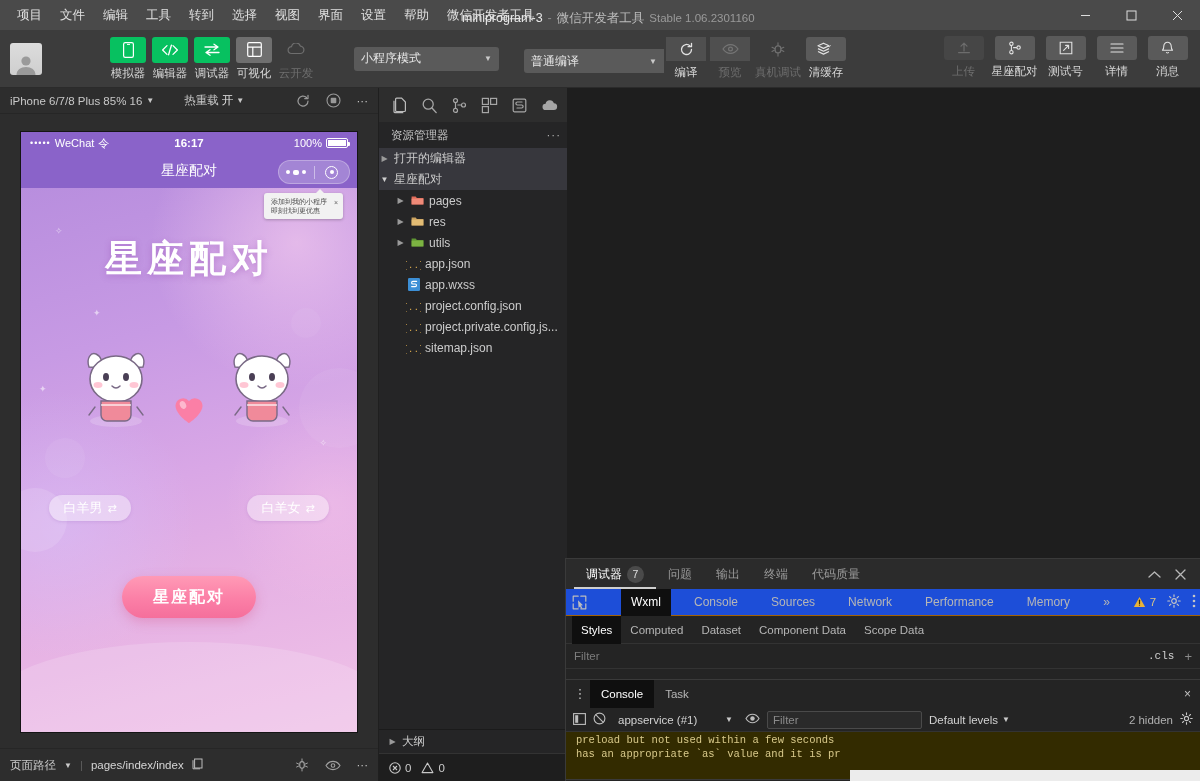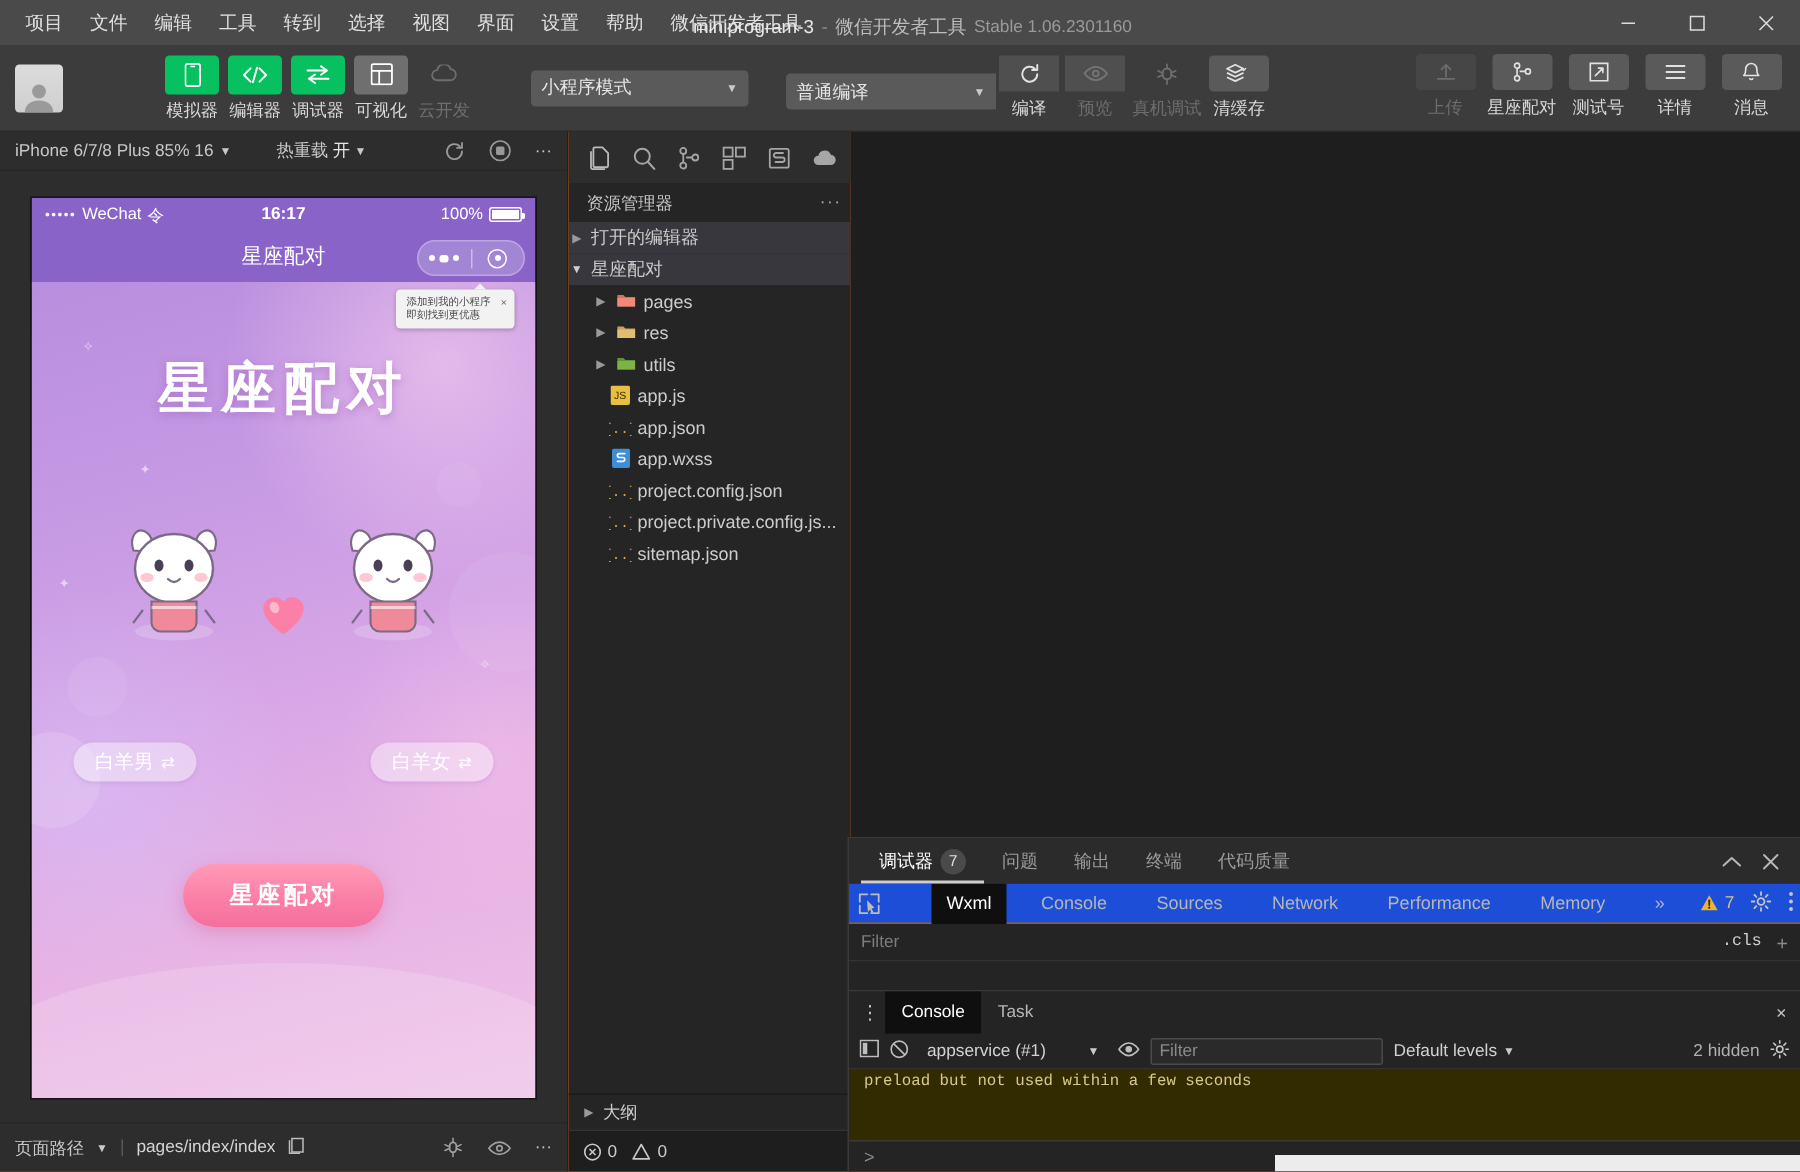--- a/index.html
+++ b/index.html
@@ -868,29 +868,20 @@
                 <svg width="13" height="11" viewBox="0 0 13 11">
                     <path d="M.6 1.6h4l1.3 1.4h6.5v6.4H.6z" fill="#5f9633"></path>
                     <path d="M.6 3.6h11.8v5.8H.6z" fill="#7cb342"></path>
                   </svg>
               </span>
               <span class="fname">utils</span>
             </div>
 
             <div class="trow" style="padding-left:27px">
               <span class="fi">
-                <svg width="13" height="13" viewBox="0 0 13 13">
-                    <rect width="13" height="13" rx="1.4" fill="#e8bf43"></rect>
-                    <text x="6.5" y="9.3" font-size="7" font-family="Liberation Sans, sans-serif" fill="#3a3000" text-anchor="middle">JS</text>
-                  </svg>
-              </span>
-              <span class="fname">app.js</span>
-            </div>
-            <div class="trow" style="padding-left:27px">
-              <span class="fi">
                 <svg width="15" height="12" viewBox="0 0 15 12">
                     <text x="7.5" y="9.5" font-size="9.5" font-family="Liberation Mono, monospace" fill="#d8a84e" text-anchor="middle">{..}</text>
                   </svg>
               </span>
               <span class="fname">app.json</span>
             </div>
             <div class="trow" style="padding-left:27px">
               <span class="fi">
                 <svg width="12" height="13" viewBox="0 0 12 13">
                     <rect width="12" height="13" rx="1.3" fill="#3c8fd6"></rect>
@@ -1021,20 +1012,27 @@
           </span>
           <span>
             <svg width="15" height="14" viewBox="0 0 15 14">
                 <rect x="3.4" y="1" width="11" height="9" fill="none" stroke="#c5c5c5" stroke-width="1.1"></rect>
                 <path d="M11.2 12.8H.9V3.4" fill="none" stroke="#c5c5c5" stroke-width="1.1"></path>
               </svg>
           </span>
         </div>
       </div>
 
+      <div class="dt-styles">
+        <div class="st active">Styles</div>
+        <div class="st">Computed</div>
+        <div class="st">Dataset</div>
+        <div class="st">Component Data</div>
+        <div class="st">Scope Data</div>
+      </div>
 
       <div class="filter-row">
         <span>Filter</span>
         <span class="cls">.cls</span>
         <span class="plus">+</span>
       </div>
 
       <div class="rules-area"></div>
 
       <div class="drawer">
@@ -1075,20 +1073,21 @@
           <span class="hidden-n">2 hidden</span>
           <span>
             <svg width="13" height="13" viewBox="0 0 13 13">
                 <circle cx="6.5" cy="6.5" r="2.1" fill="none" stroke="#c5c5c5" stroke-width="1.1"></circle>
                 <path d="M6.5.8v1.6M6.5 10.6v1.6M.8 6.5h1.6M10.6 6.5h1.6M2.5 2.5l1.2 1.2M9.3 9.3l1.2 1.2M10.5 2.5L9.3 3.7M3.7 9.3l-1.2 1.2" stroke="#c5c5c5" stroke-width="1.1" stroke-linecap="round"></path>
               </svg>
           </span>
         </div>
         <div class="console-out">
           <div>preload but not used within a few seconds</div>
+          <div>has an appropriate `as` value and it is pr</div>
         </div>
         <div class="console-prompt">&gt;</div>
       </div>
     </div>
 
     <div class="overlay-panel">
       <div class="ghost"></div>
     </div>
 
   </div>

